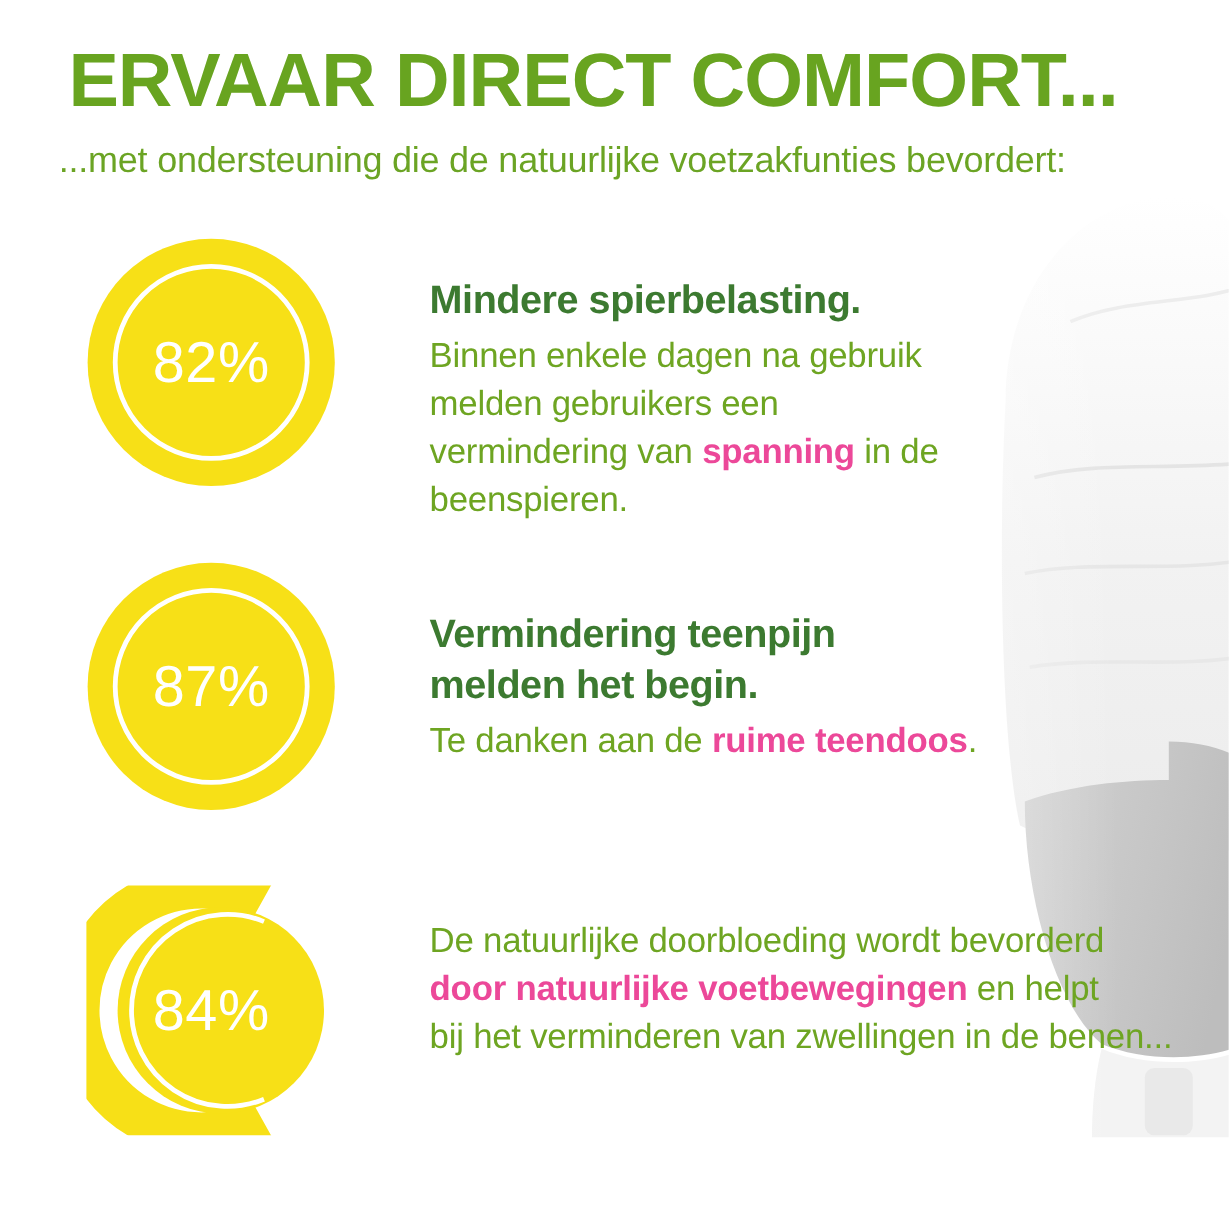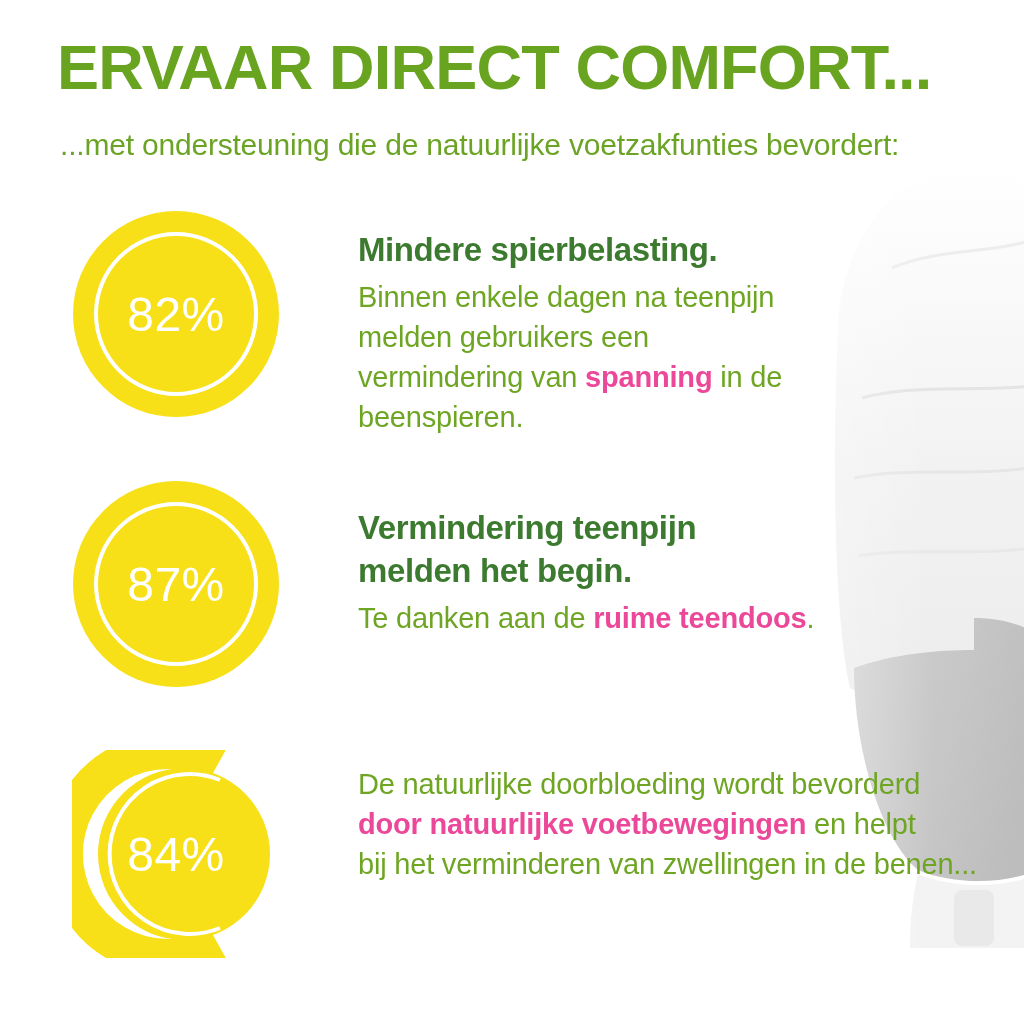--- a/index.html
+++ b/index.html
@@ -47,21 +47,21 @@
     padding: 0 0 0 57px;
     font-size: 63px;
     line-height: 74px;
     font-weight: 700;
     letter-spacing: -0.8px;
     color: #68a420;
     white-space: nowrap;
     font-family: "Liberation Sans", "DejaVu Sans", sans-serif;
   }
   #page-subtitle {
-    margin: 16px;
+    margin: 5px;
     padding: 6px 0 0 44px;
     font-size: 30px;
     line-height: 38px;
     font-weight: 400;
     letter-spacing: -0.2px;
     color: #6ba424;
     white-space: nowrap;
     font-family: "Liberation Sans", "DejaVu Sans", sans-serif;
   }
 
@@ -72,21 +72,21 @@
     width: 1024px;
     z-index: 2;
   }
   #stat-row-0 { top: 198px; }
   #stat-row-1 { top: 468px; }
   #stat-row-2 { top: 738px; }
 
   .stat-badge {
     position: absolute;
     left: 72px;
-    top: 12px;
+    top: 0;
     width: 208px;
     height: 208px;
   }
   .stat-badge svg {
     display: block;
     width: 208px;
     height: 208px;
   }
   .stat-value {
     position: absolute;
@@ -208,21 +208,21 @@
     <div class="stat-badge">
       <svg viewBox="0 0 208 208" aria-hidden="true">
         <circle cx="104" cy="104" r="103" fill="#f7e017"></circle>
         <circle cx="104" cy="104" r="80" fill="none" stroke="#ffffff" stroke-width="4"></circle>
       </svg>
       <div class="stat-value">82%</div>
     </div>
     <div class="stat-text">
       <p class="stat-heading">Mindere spierbelasting.</p>
       <p class="stat-body">
-        <span>Binnen enkele dagen na teenpijn</span><br>
+        <span>Binnen enkele dagen na gebruik</span><br>
         <span>melden gebruikers een</span><br>
         <span>vermindering van <b class="em">spanning</b> in de</span><br>
         <span>beenspieren.</span>
       </p>
     </div>
   </div>
 
   <div class="stat-row" id="stat-row-1">
     <div class="stat-badge">
       <svg viewBox="0 0 208 208" aria-hidden="true">

